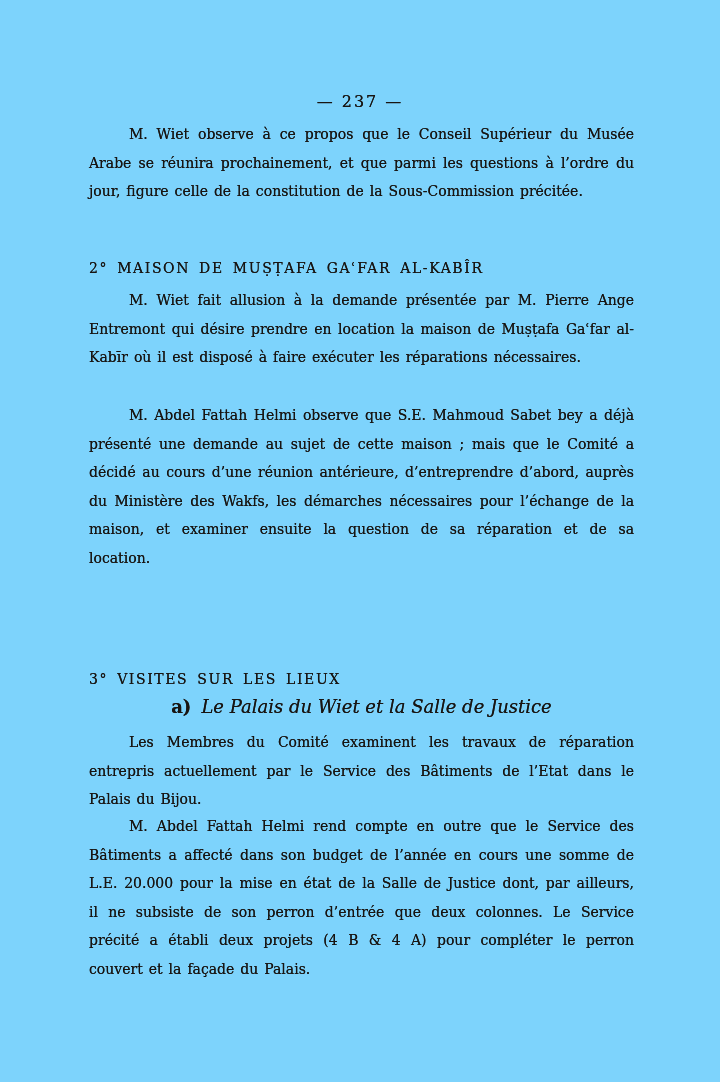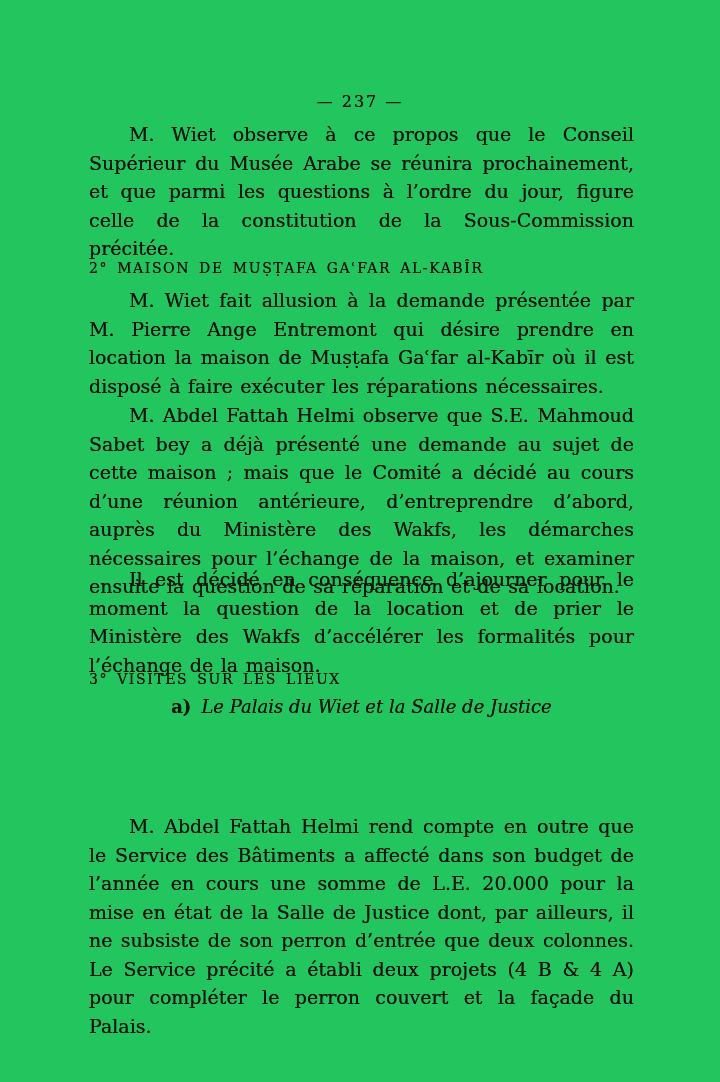--- a/index.html
+++ b/index.html
@@ -4,21 +4,21 @@
 <style>
   html, body {
     margin: 0;
     padding: 0;
     background: #ffffff;
   }
   .page {
     position: relative;
     width: 720px;
     height: 1082px;
-    background: #22c55e;
+    background: #7dd3fc;
     overflow: hidden;
     font-family: "DejaVu Serif", "Liberation Serif", serif;
     color: #181411;
     
     text-shadow: 0 0 0.45px rgba(20,16,12,0.85);
   }
   .page-number {
     position: absolute;
     top: 92px;
     left: 0;
@@ -27,21 +27,21 @@
     font-size: 16px;
     letter-spacing: 2px;
   }
   .block {
     position: absolute;
     left: 89px;
     width: 545px;
   }
   p.body-para {
     margin: 0;
-    font-size: 19px;
+    font-size: 14px;
     line-height: 28.5px;
     text-align: justify;
     text-indent: 40px;
     word-spacing: 1.5px;
   }
   .section-heading {
     margin: 0;
     width: 545px;
     text-align: left;
     font-size: 14px;
@@ -83,24 +83,24 @@
   <div class="page-number">— 237 —</div>
 
   <p class="block body-para b0">M. Wiet observe à ce propos que le Conseil Supérieur du Musée Arabe se réunira prochainement, et que parmi les questions à l’ordre du jour, figure celle de la constitution de la Sous-Commission précitée.</p>
 
   <h2 class="block section-heading b1">2° MAISON DE MUṢṬAFA GAʿFAR AL-KABÎR</h2>
 
   <p class="block body-para b3">M. Abdel Fattah Helmi observe que S.E. Mahmoud Sabet bey a déjà présenté une demande au sujet de cette maison ; mais que le Comité a décidé au cours d’une réunion antérieure, d’entreprendre d’abord, auprès du Ministère des Wakfs, les démarches nécessaires pour l’échange de la maison, et examiner ensuite la question de sa réparation et de sa location.</p>
 
   <p class="block body-para b2">M. Wiet fait allusion à la demande présentée par M. Pierre Ange Entremont qui désire prendre en location la maison de Muṣṭafa Gaʿfar al-Kabīr où il est disposé à faire exécuter les réparations nécessaires.</p>
 
-  <p class="block body-para b4">Il est décidé en conséquence d’ajourner pour le moment la question de la location et de prier le Ministère des Wakfs d’accélérer les formalités pour l’échange de la maison.</p>
 
   <h2 class="block section-heading b5">3° VISITES SUR LES LIEUX</h2>
 
   <div class="block section-subheading b6">
     <span class="prefix">a)</span><span class="sub-italic">Le Palais du Wiet et la Salle de Justice</span>
   </div>
 
+  <p class="block body-para b7">Les Membres du Comité examinent les travaux de réparation entrepris actuellement par le Service des Bâtiments de l’Etat dans le Palais du Bijou.</p>
 
   <p class="block body-para b8">M. Abdel Fattah Helmi rend compte en outre que le Service des Bâtiments a affecté dans son budget de l’année en cours une somme de L.E. 20.000 pour la mise en état de la Salle de Justice dont, par ailleurs, il ne subsiste de son perron d’entrée que deux colonnes.  Le Service précité a établi deux projets (4 B &amp; 4 A) pour compléter le perron couvert et la façade du Palais.</p>
 
 </div>
 
 </body></html>

